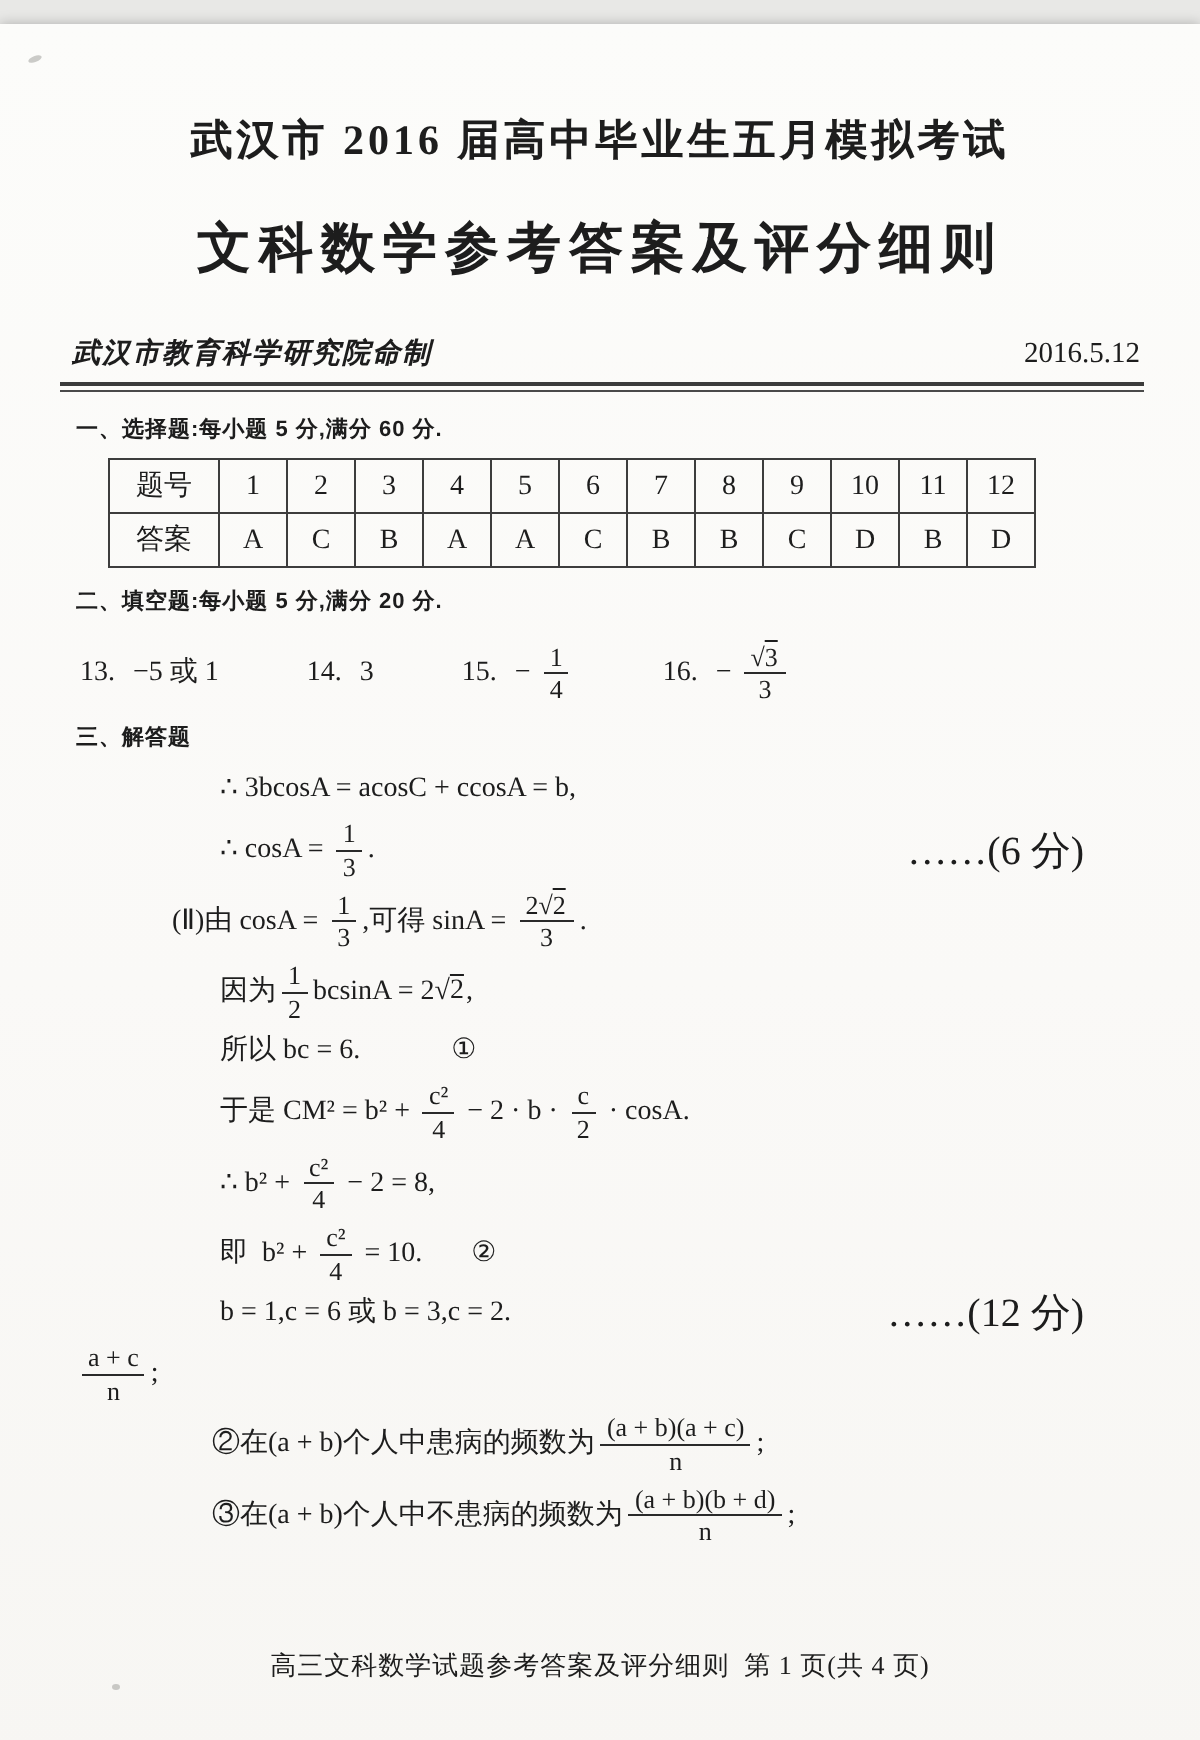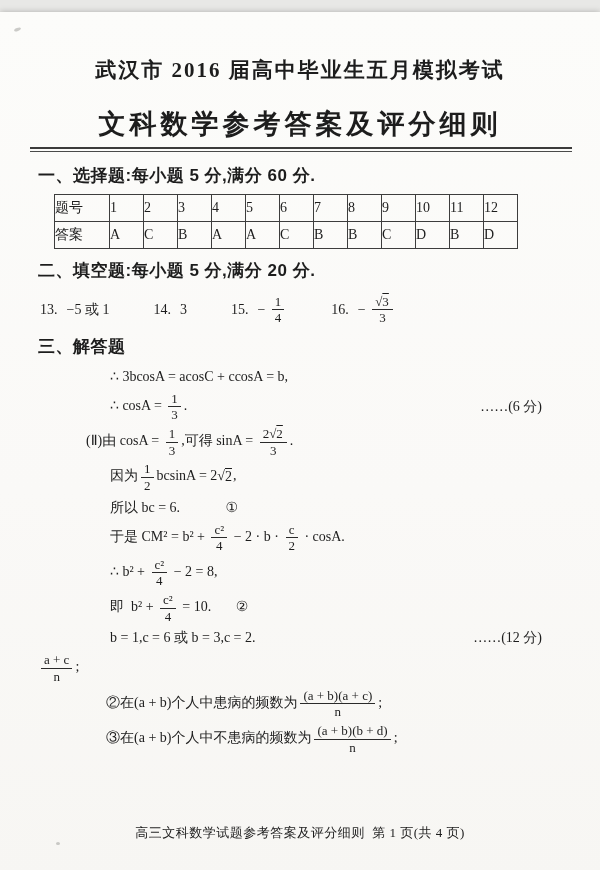--- a/index.html
+++ b/index.html
@@ -31,26 +31,26 @@
     display:flex;justify-content:space-between;align-items:flex-end;
     margin:26px 30px 0 36px;font-size:14px;
   }
   .byline .left{font-style:italic;font-weight:bold;letter-spacing:1px;}
   .byline .right{font-size:14.5px;}
   .rule{margin:5px 28px 0 30px;height:2px;border-top:2px solid #3b3b3b;border-bottom:1px solid #4a4a4a;}
 
   .content{margin:12px 28px 0 38px;font-size:14px;line-height:1.4;}
   .sec-heading{
     font-family:"Liberation Sans","DejaVu Sans",sans-serif;
-    font-weight:bold;font-size:17px;letter-spacing:.5px;
+    font-weight:bold;font-size:11px;letter-spacing:.5px;
     margin:10px 0 6px;
   }
   .anstable{border-collapse:collapse;margin:2px 0 8px 16px;}
   .anstable td{
-    border:1px solid #3d3d3d;
+    border:1px solid #3d3d3d;text-align:center;
     height:26px;font-size:14px;padding:0;
   }
   .anstable td.lbl{width:54px;}
   .anstable td.cell{width:33px;}
 
   .fills{display:flex;align-items:center;margin:12px 0 8px 2px;}
   .fill-item{display:inline-flex;align-items:center;margin-right:44px;white-space:pre-wrap;}
   .fill-no{margin-right:9px;}
 
   .solutions{margin-top:8px;}
@@ -60,37 +60,41 @@
   .ind2{padding-left:72px;}
   .ind3{padding-left:68px;}
   .seg{white-space:pre-wrap;}
   .frac{
     display:inline-flex;flex-direction:column;align-items:center;
     vertical-align:middle;margin:0 3px;font-size:13px;line-height:1.05;
   }
   .frac .fn{padding:0 3px 1px;border-bottom:1px solid #2a2a2a;}
   .frac .fd{padding:1px 3px 0;}
   .rad{text-decoration:overline;padding-right:1px;}
-  .score{position:absolute;right:30px;top:50%;transform:translateY(-50%);font-size:14px;}
+  .score{position:absolute;right:30px;top:50%;transform:translateY(-50%);font-size:20px;}
 
   .footer{
     position:absolute;left:0;right:0;bottom:40px;
     text-align:center;font-size:13px;letter-spacing:.5px;white-space:pre-wrap;
   }
 </style>
 </head>
 <body>
 
 <div class="page">
   <div class="artifact a1"></div>
   <div class="artifact a2"></div>
 
   <h1 class="title1">武汉市 2016 届高中毕业生五月模拟考试</h1>
   <h2 class="title2">文科数学参考答案及评分细则</h2>
 
+  <div class="byline">
+    <span class="left">武汉市教育科学研究院命制</span>
+    <span class="right">2016.5.12</span>
+  </div>
   <div class="rule"></div>
 
   <div class="content">
     <div class="sec-heading">一、选择题:每小题 5 分,满分 60 分.</div>
 
     <table class="anstable">
       <tbody>
           <tr>
             <td class="lbl">题号</td>
             <td class="cell">1</td>

